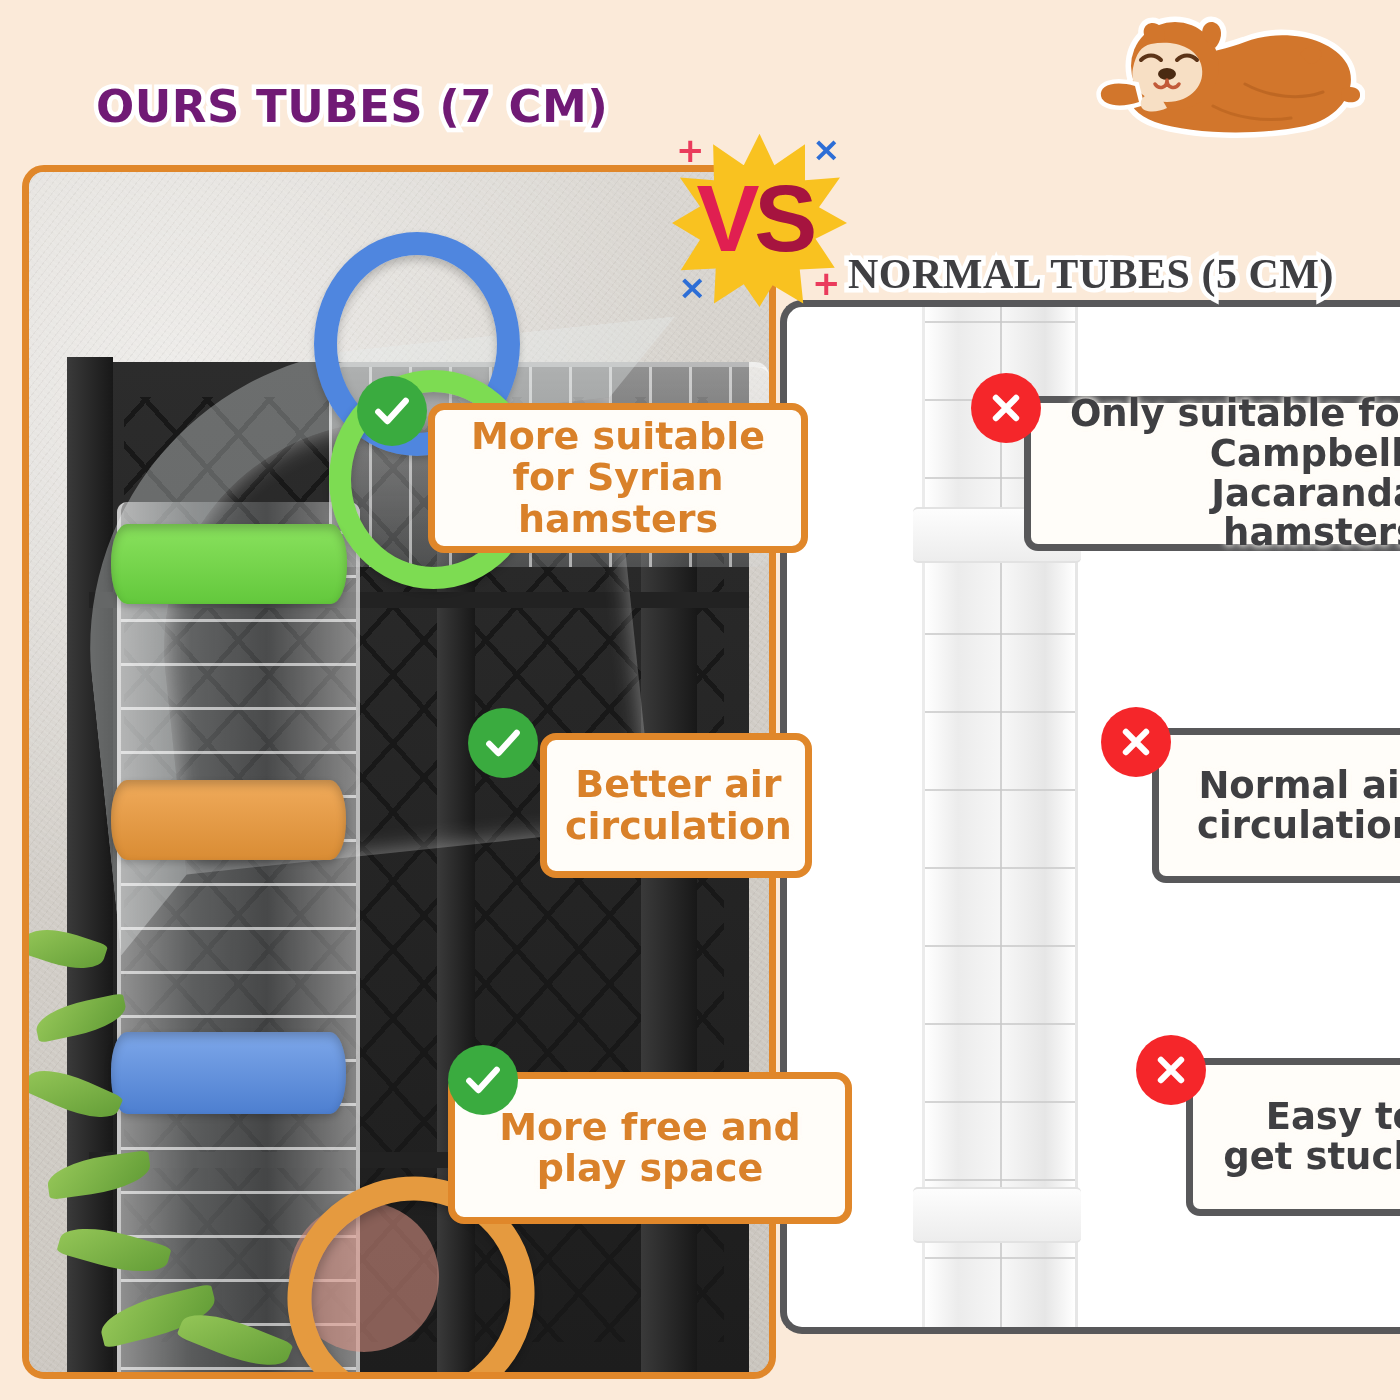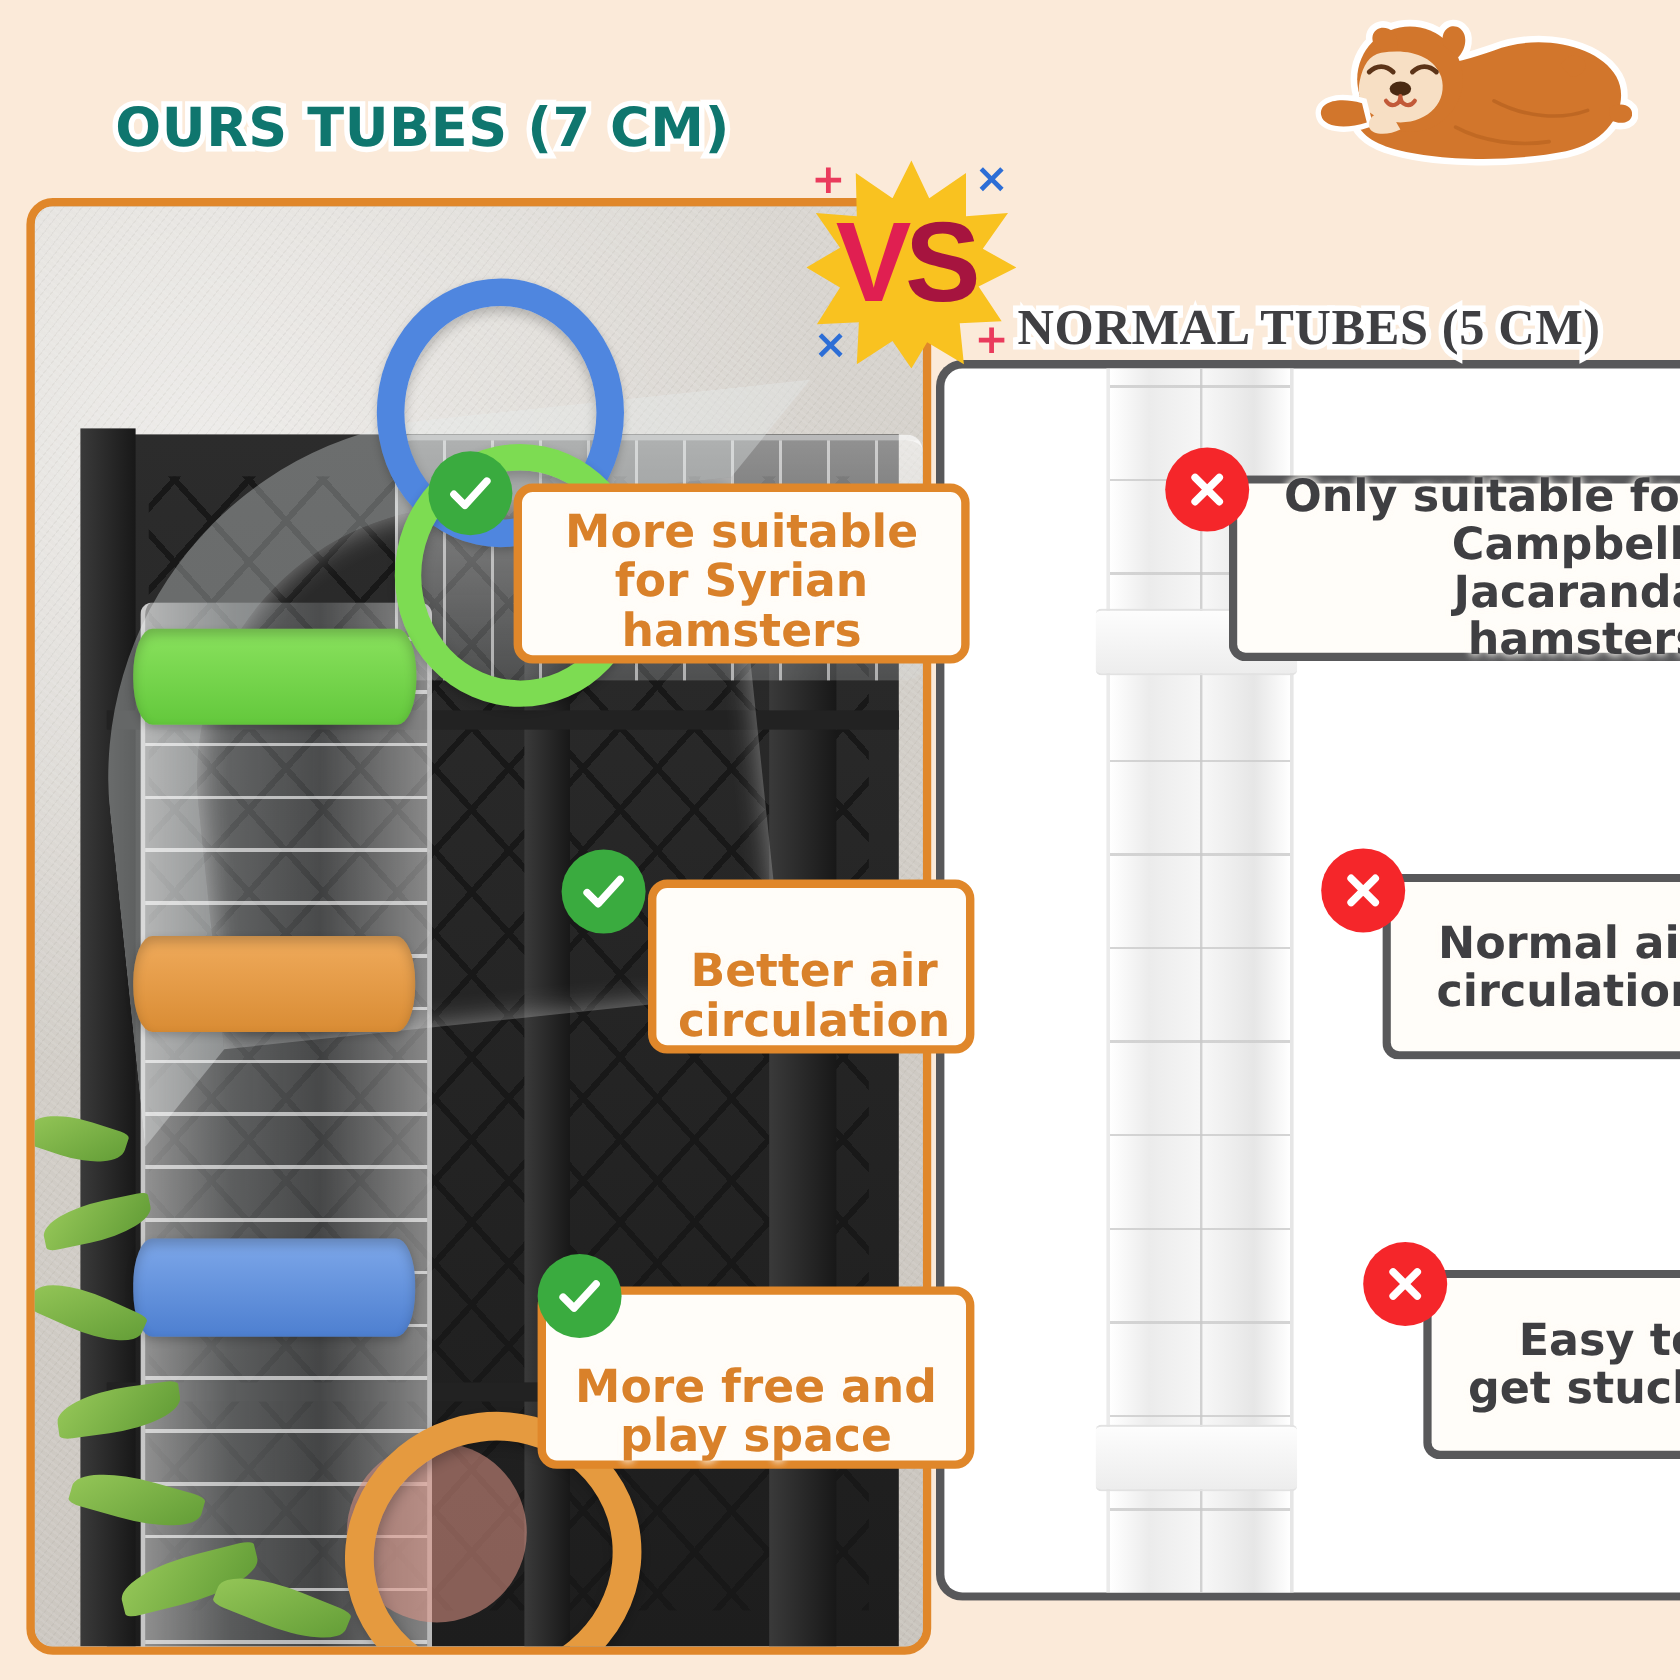--- a/index.html
+++ b/index.html
@@ -15,21 +15,21 @@
   
   .title{
     position:absolute;
     font-weight:bold;
     letter-spacing:0.5px;
     white-space:nowrap;
   }
   #title-ours{
     left:96px;top:80px;
     font-size:45px;
-    color:#0f766e;
+    color:#701a75;
     -webkit-text-stroke:9px #ffffff;
     paint-order:stroke fill;
     text-align:right;
   }
   #title-normal{
     left:848px;top:250px;
     font-size:42px;
     color:#3f3f42;
     -webkit-text-stroke:9px #ffffff;
     paint-order:stroke fill;
@@ -164,32 +164,32 @@
     position:absolute;
     background:#fffdf9;
     display:flex;align-items:center;
     box-sizing:border-box;
   }
   .callout .txt{
     font-weight:bold;line-height:1.08;width:100%;
     text-shadow:0 0 7px rgba(255,253,248,.95),0 0 7px rgba(255,253,248,.95);
   }
   .callout-good{
-    border:7px solid #e0872a;border-radius:16px;align-items:flex-end;
+    border:7px solid #e0872a;border-radius:16px;
   }
   .callout-good .txt{color:#d9812a;font-size:38px;text-align:center;padding:0 18px;}
   .callout-bad{
     border:7px solid #58585a;border-radius:14px;
     border-right:none;border-top-right-radius:0;border-bottom-right-radius:0;
   }
   .callout-bad .txt{color:#3f3f42;font-size:37px;text-align:right;padding:0 6px 0 26px;}
 
   #callout-good-1{left:428px;top:403px;width:380px;height:150px;}
   #callout-good-2{left:540px;top:733px;width:272px;height:145px;}
-  #callout-good-3{left:448px;top:1072px;width:364px;height:152px;}
+  #callout-good-3{left:448px;top:1072px;width:404px;height:152px;}
 
   #callout-bad-1{left:1024px;top:396px;width:400px;height:155px;}
   #callout-bad-2{left:1152px;top:728px;width:272px;height:155px;}
   #callout-bad-3{left:1186px;top:1058px;width:238px;height:158px;}
 
   
   .badge{
     position:absolute;border-radius:50%;
     display:flex;align-items:center;justify-content:center;
   }

